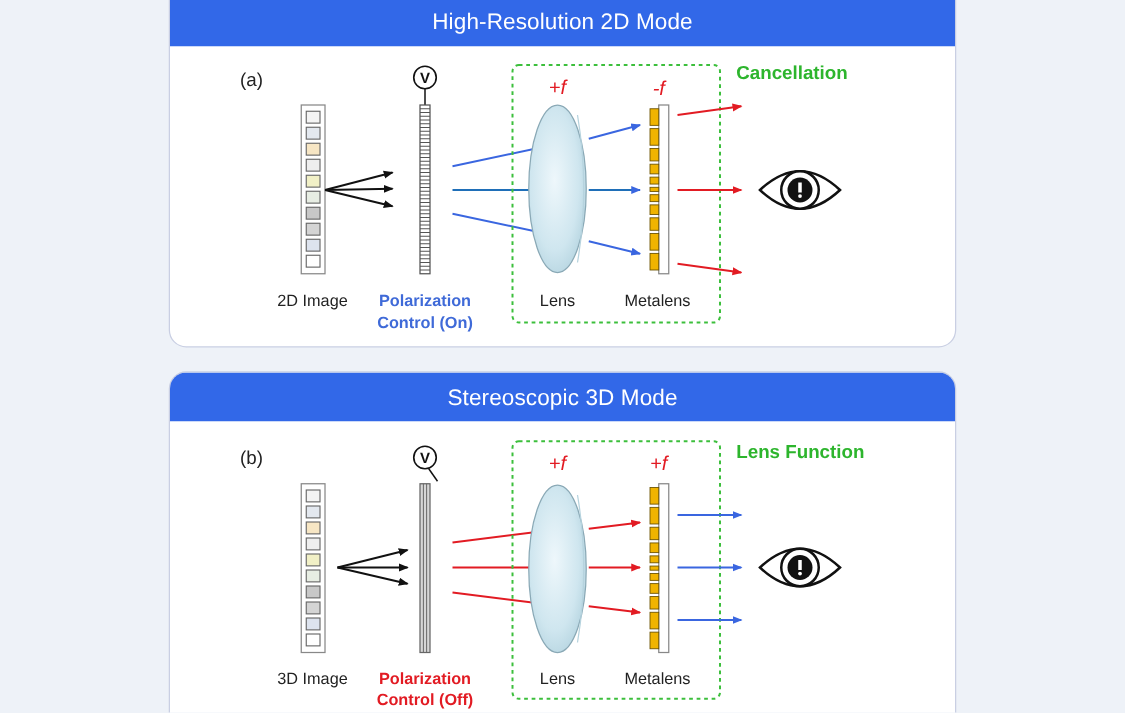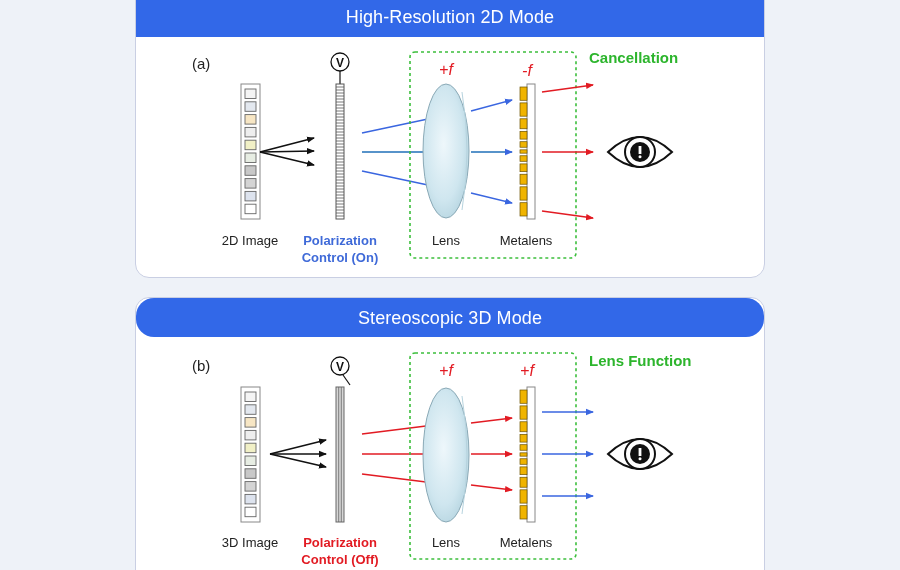--- a/index.html
+++ b/index.html
@@ -22,21 +22,21 @@
   .card-header {
     background: #3268e8;
     color: #ffffff;
     text-align: center;
     font-size: 18px;
     height: 36px;
     line-height: 36px;
     letter-spacing: 0.1px;
   }
   .card.a .card-header { height: 50px; line-height: 60px; }
-  .card.b .card-header { height: 39px; line-height: 40px; border-radius: 18px; }
+  .card.b .card-header { height: 39px; line-height: 40px; }
   .diagram { position: absolute; left: 0; top: 0; }
   svg text { font-family: "Liberation Sans", "DejaVu Sans", sans-serif; }
 </style>
 </head>
 <body>
 
 <div class="card a">
   <div class="card-header">High-Resolution 2D Mode</div>
 </div>
 <div class="card b">

